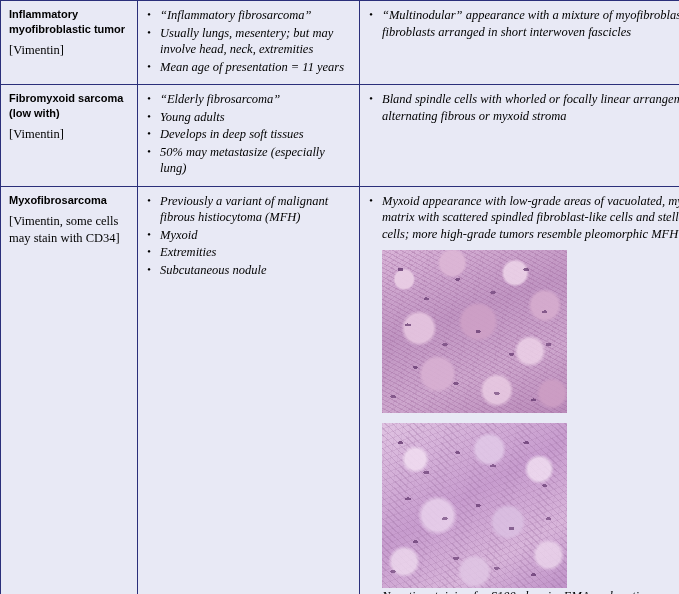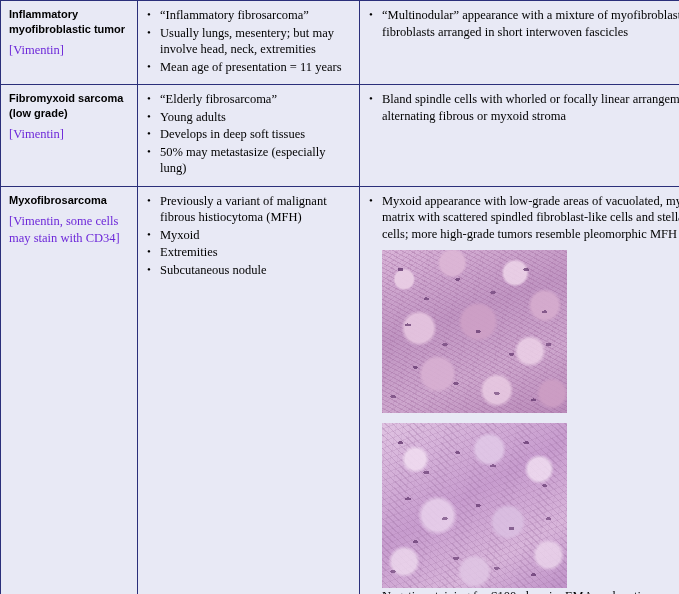--- a/index.html
+++ b/index.html
@@ -45,27 +45,28 @@
     font-weight: bold;
     font-size: 11px;
     line-height: 1.32;
     color: #000000;
     margin: 0 0 2px 0;
   }
   .entity-markers {
     font-family: "Liberation Serif", serif;
     font-size: 12.5px;
     line-height: 1.35;
-    color: #6d28d9;
+    color: #000000;
     margin: 6px 0 0 0;
   }
   ul.bullets {
     list-style: none;
     margin: 0;
     padding: 0;
+    font-style: italic;
   }
   ul.bullets > li {
     position: relative;
     padding-left: 14px;
     font-size: 12.5px;
     line-height: 1.32;
     color: #000000;
     margin-bottom: 1px;
   }
   ul.bullets > li:before {
@@ -174,21 +175,21 @@
         </td>
         <td class="col-desc">
           <ul class="bullets desc-list">
             <li>“Multinodular” appearance with a mixture of myofibroblasts and fibroblasts arranged in short interwoven fascicles</li>
           </ul>
         </td>
       </tr>
 
       <tr>
         <td class="col-name">
-          <div class="entity-name">Fibromyxoid sarcoma (low grade)</div>
+          <div class="entity-name">Fibromyxoid sarcoma (low with)</div>
           <div class="entity-markers">[Vimentin]</div>
         </td>
         <td class="col-features">
           <ul class="bullets">
             <li>“Elderly fibrosarcoma”</li>
             <li>Young adults</li>
             <li>Develops in deep soft tissues</li>
             <li>50% may metastasize (especially lung)</li>
           </ul>
         </td>

